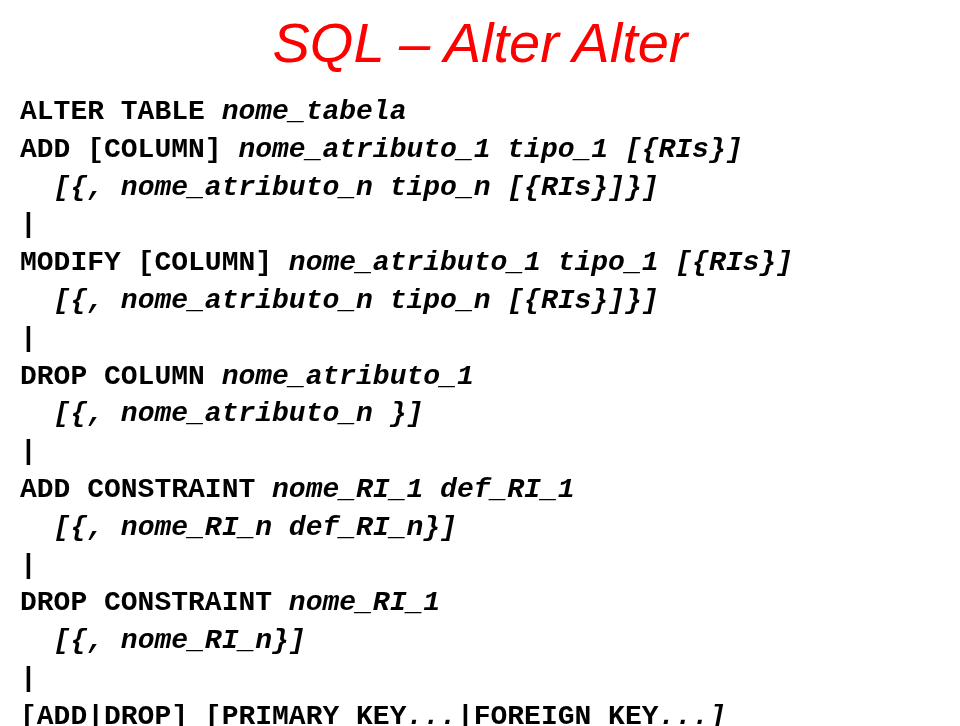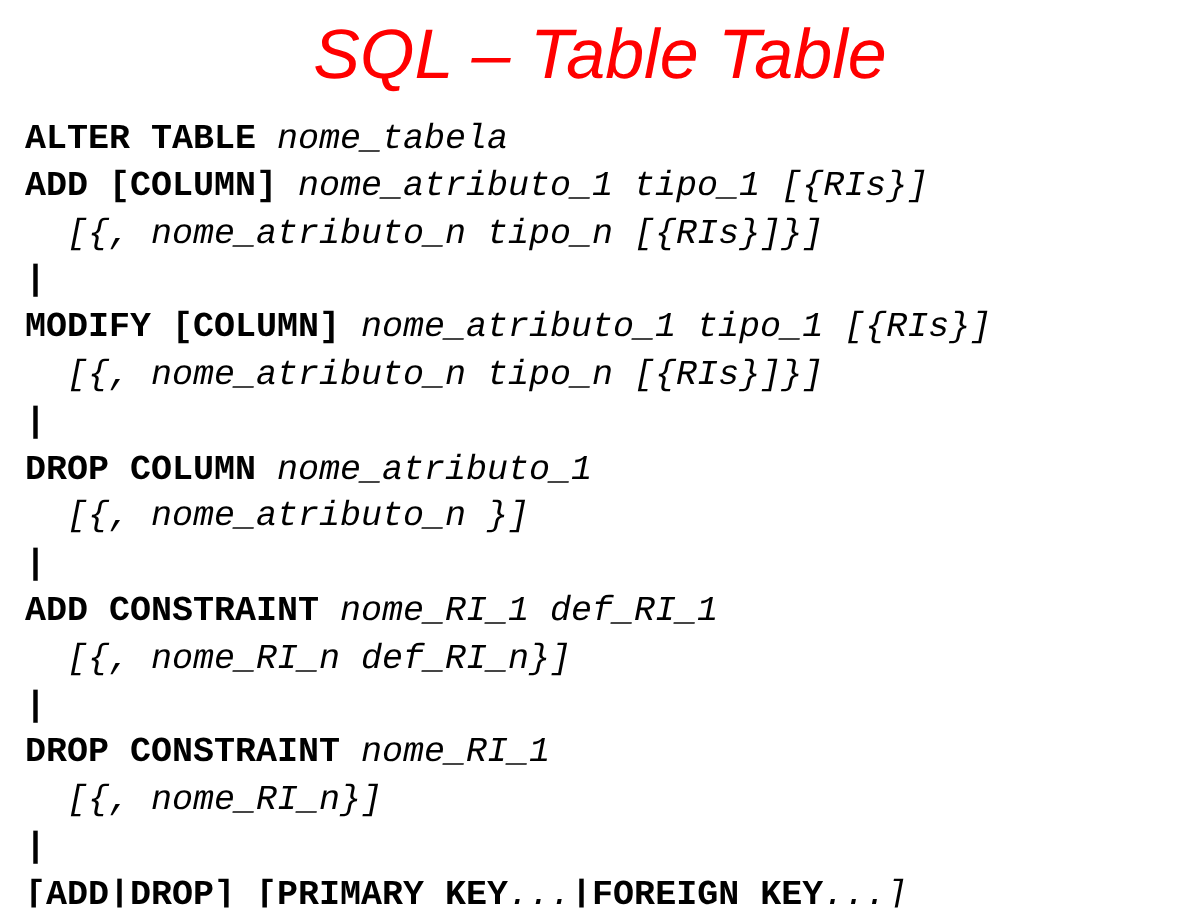--- a/index.html
+++ b/index.html
@@ -30,21 +30,21 @@
       color: #000000;
       white-space: pre;
     }
     .keyword {
       font-weight: bold;
       font-style: normal;
       margin-top: 24px;
     }
     .arg {
       font-style: italic;
-      font-weight: normal;
+      font-weight: bold;
     }
   </style>
 </head>
 <body>
 
-<h1 class="title">SQL – Table Table</h1>
+<h1 class="title">SQL – Alter Alter</h1>
 
 <div class="code-block" id="code-container"><div><span class="keyword">ALTER TABLE </span><span class="arg">nome_tabela</span></div><div><span class="keyword">ADD [COLUMN] </span><span class="arg">nome_atributo_1 tipo_1 [{RIs}]</span></div><div><span class="arg">  [{, </span><span class="arg">nome_atributo_n tipo_n [{RIs}]</span><span class="arg">}]</span></div><div><span class="keyword">|</span></div><div><span class="keyword">MODIFY [COLUMN] </span><span class="arg">nome_atributo_1 tipo_1 [{RIs}]</span></div><div><span class="arg">  [{, </span><span class="arg">nome_atributo_n tipo_n [{RIs}]</span><span class="arg">}]</span></div><div><span class="keyword">|</span></div><div><span class="keyword">DROP COLUMN </span><span class="arg">nome_atributo_1</span></div><div><span class="arg">  [{, </span><span class="arg">nome_atributo_n </span><span class="arg">}]</span></div><div><span class="keyword">|</span></div><div><span class="keyword">ADD CONSTRAINT </span><span class="arg">nome_RI_1 def_RI_1</span></div><div><span class="arg">  [{, </span><span class="arg">nome_RI_n def_RI_n</span><span class="arg">}]</span></div><div><span class="keyword">|</span></div><div><span class="keyword">DROP CONSTRAINT </span><span class="arg">nome_RI_1</span></div><div><span class="arg">  [{, </span><span class="arg">nome_RI_n</span><span class="arg">}]</span></div><div><span class="keyword">|</span></div><div><span class="keyword">[ADD|DROP] [PRIMARY KEY</span><span class="arg">...</span><span class="keyword">|FOREIGN KEY</span><span class="arg">...]</span></div></div>
 
 </body></html>

